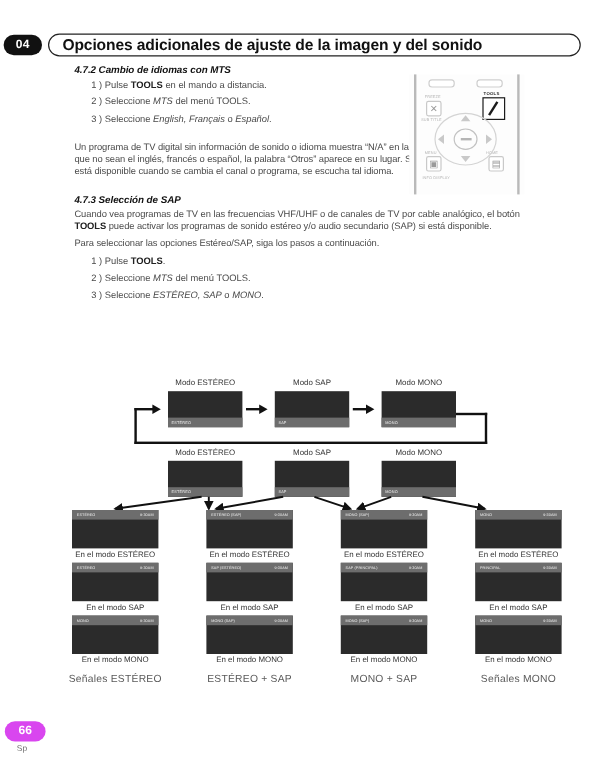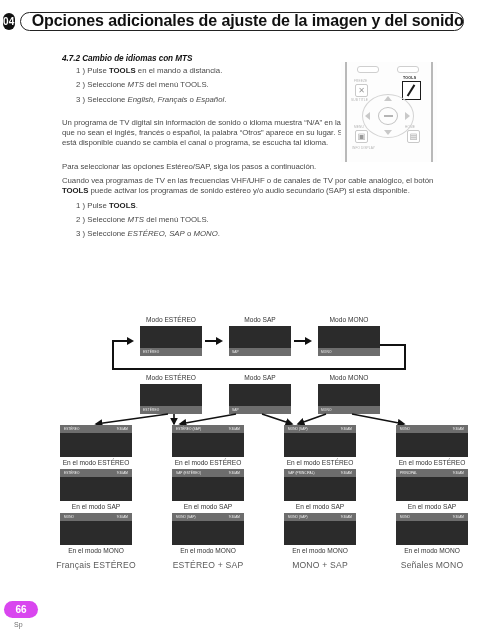--- a/index.html
+++ b/index.html
@@ -8,39 +8,39 @@
     width:494px; height:640px;
     background:#ffffff;
     font-family:"Liberation Sans", sans-serif;
     color:#3a3a3a;
     position:relative;
     overflow:hidden;
   }
 
   
   .header {
-    position:absolute; left:0; top:10px; width:405px; height:22px;
+    position:absolute; left:0; top:26px; width:494px; height:22px;
     display:flex; align-items:center;
   }
   .chapter-badge {
     width:32px; height:17px; border-radius:9px;
     background:#111; color:#fff;
     font-size:10px; font-weight:bold;
     display:flex; align-items:center; justify-content:center;
     margin-left:3px; letter-spacing:.3px;
   }
   .header-pill {
     margin-left:5px;
     width:444px; height:19px;
     border:1.3px solid #222; border-radius:10px;
     display:flex; align-items:center;
     padding-left:11px;
   }
   .header-title {
-    font-size:16px; font-weight:bold; color:#111;
+    font-size:13px; font-weight:bold; color:#111;
     letter-spacing:-.1px; white-space:nowrap;
   }
 
   
   .content { position:absolute; left:62px; top:54px; width:372px; }
 
   .sec-head {
     font-size:8.2px; font-weight:bold; font-style:italic;
     color:#111; margin:0 0 3px 0; letter-spacing:-.05px;
   }
@@ -236,24 +236,25 @@
   <p class="step narrow"><span>2 ) Seleccione </span><span class="i">MTS</span><span> del menú TOOLS.</span></p>
 
   <p class="step narrow"><span>3 ) Seleccione </span><span class="i">English, Français</span><span> o </span><span class="i">Español</span><span>.</span></p>
 
   <div class="gap9"></div>
 
   <p class="para">Un programa de TV digital sin información de sonido o idioma muestra “N/A” en la pantalla. Para los idiomas que no sean el inglés, francés o español, la palabra “Otros” aparece en su lugar. Si el idioma seleccionado está disponible cuando se cambia el canal o programa, se escucha tal idioma.</p>
 
   <div class="gap9"></div>
 
+  <h3 class="sec-head">4.7.3  Selección de SAP</h3>
+
+  <p class="para"><span>Cuando vea programas de TV en las frecuencias VHF/UHF o de canales de TV por cable analógico, el botón </span><span class="b">TOOLS</span><span> puede activar los programas de sonido estéreo y/o audio secundario (SAP) si está disponible.</span></p>
 
   <p class="para">Para seleccionar las opciones Estéreo/SAP, siga los pasos a continuación.</p>
-
-  <p class="para"><span>Cuando vea programas de TV en las frecuencias VHF/UHF o de canales de TV por cable analógico, el botón </span><span class="b">TOOLS</span><span> puede activar los programas de sonido estéreo y/o audio secundario (SAP) si está disponible.</span></p>
 
   <p class="step"><span>1 ) Pulse </span><span class="b">TOOLS</span><span>.</span></p>
 
   <p class="step"><span>2 ) Seleccione </span><span class="i">MTS</span><span> del menú TOOLS.</span></p>
 
   <p class="step"><span>3 ) Seleccione </span><span class="i">ESTÉREO, SAP</span><span> o </span><span class="i">MONO</span><span>.</span></p>
 </div>
 
 <div class="remote">
   <div class="rail l"></div>
@@ -394,21 +395,21 @@
     </div>
     <div class="cell">
       <div class="tvb">
         <div class="bar">
           <span class="lbl">MONO</span>
           <span class="tm">9:30AM</span>
         </div>
       </div>
       <div class="cap">En el modo MONO</div>
     </div>
-    <div class="foot">Français ESTÉREO</div>
+    <div class="foot">Señales ESTÉREO</div>
   </div>
 
   <div class="col" style="left:152px;">
     <div class="cell">
       <div class="tvb">
         <div class="bar">
           <span class="lbl">ESTÉREO (SAP)</span>
           <span class="tm">9:30AM</span>
         </div>
       </div>

